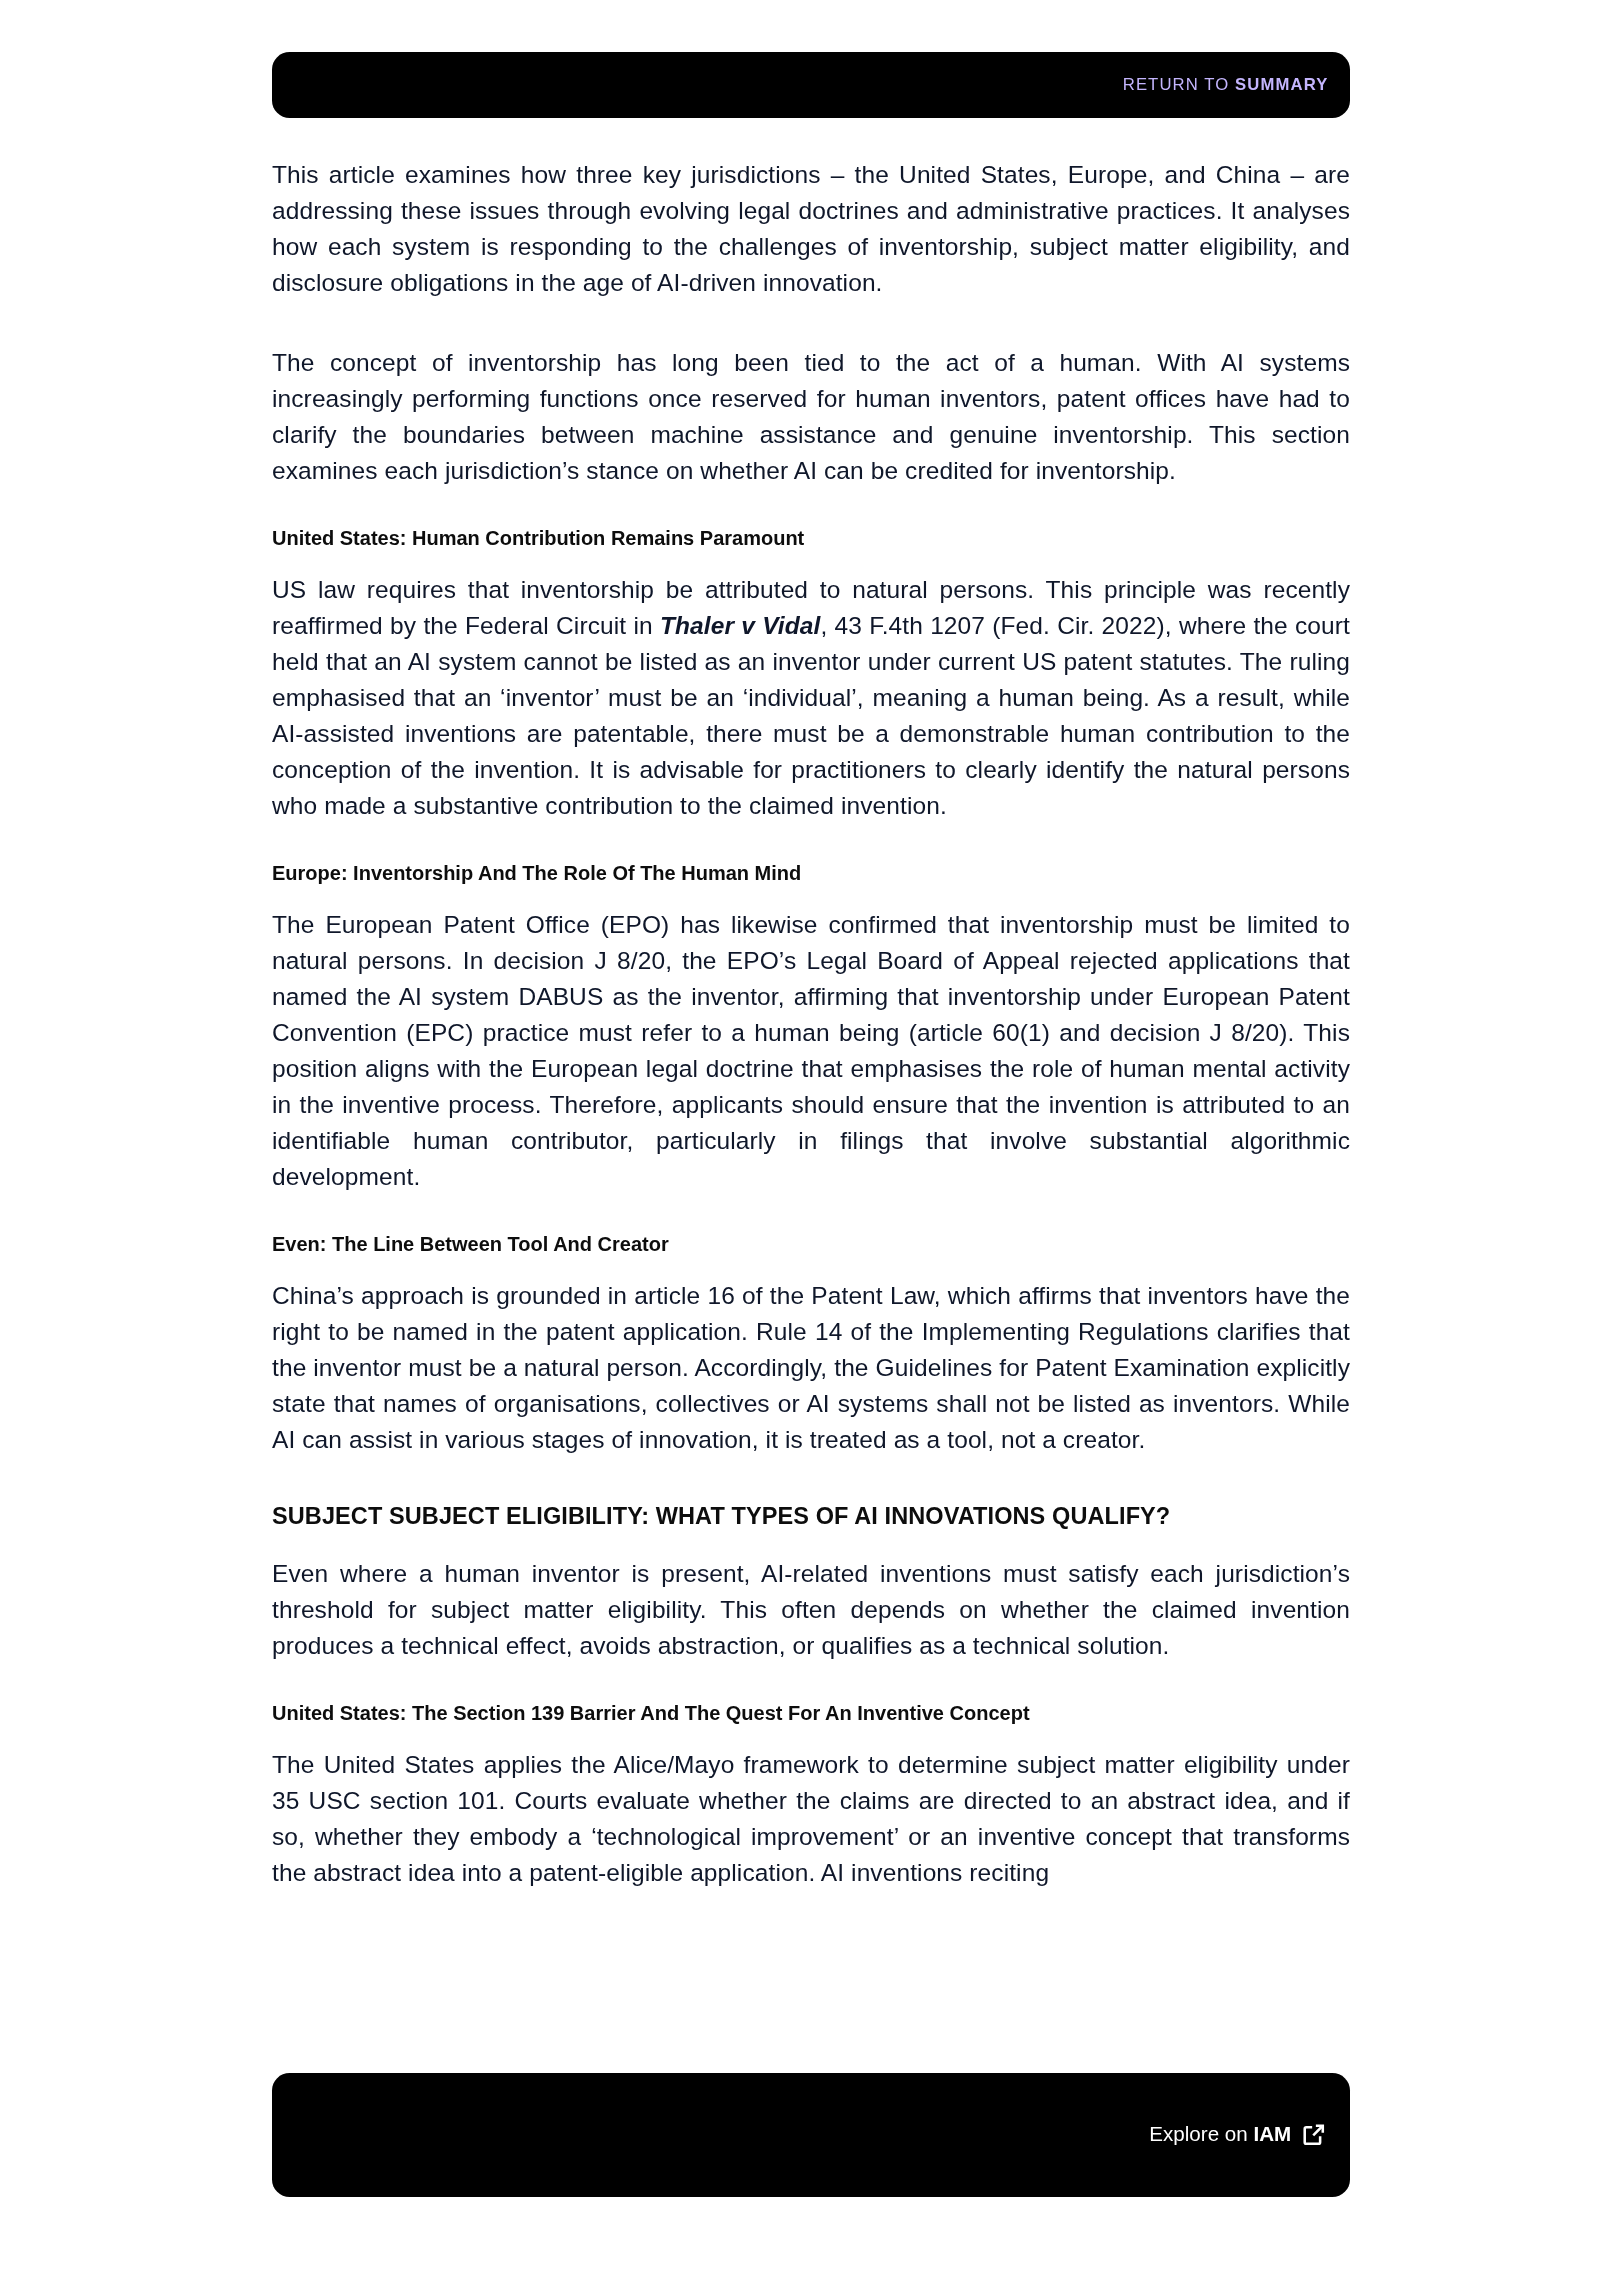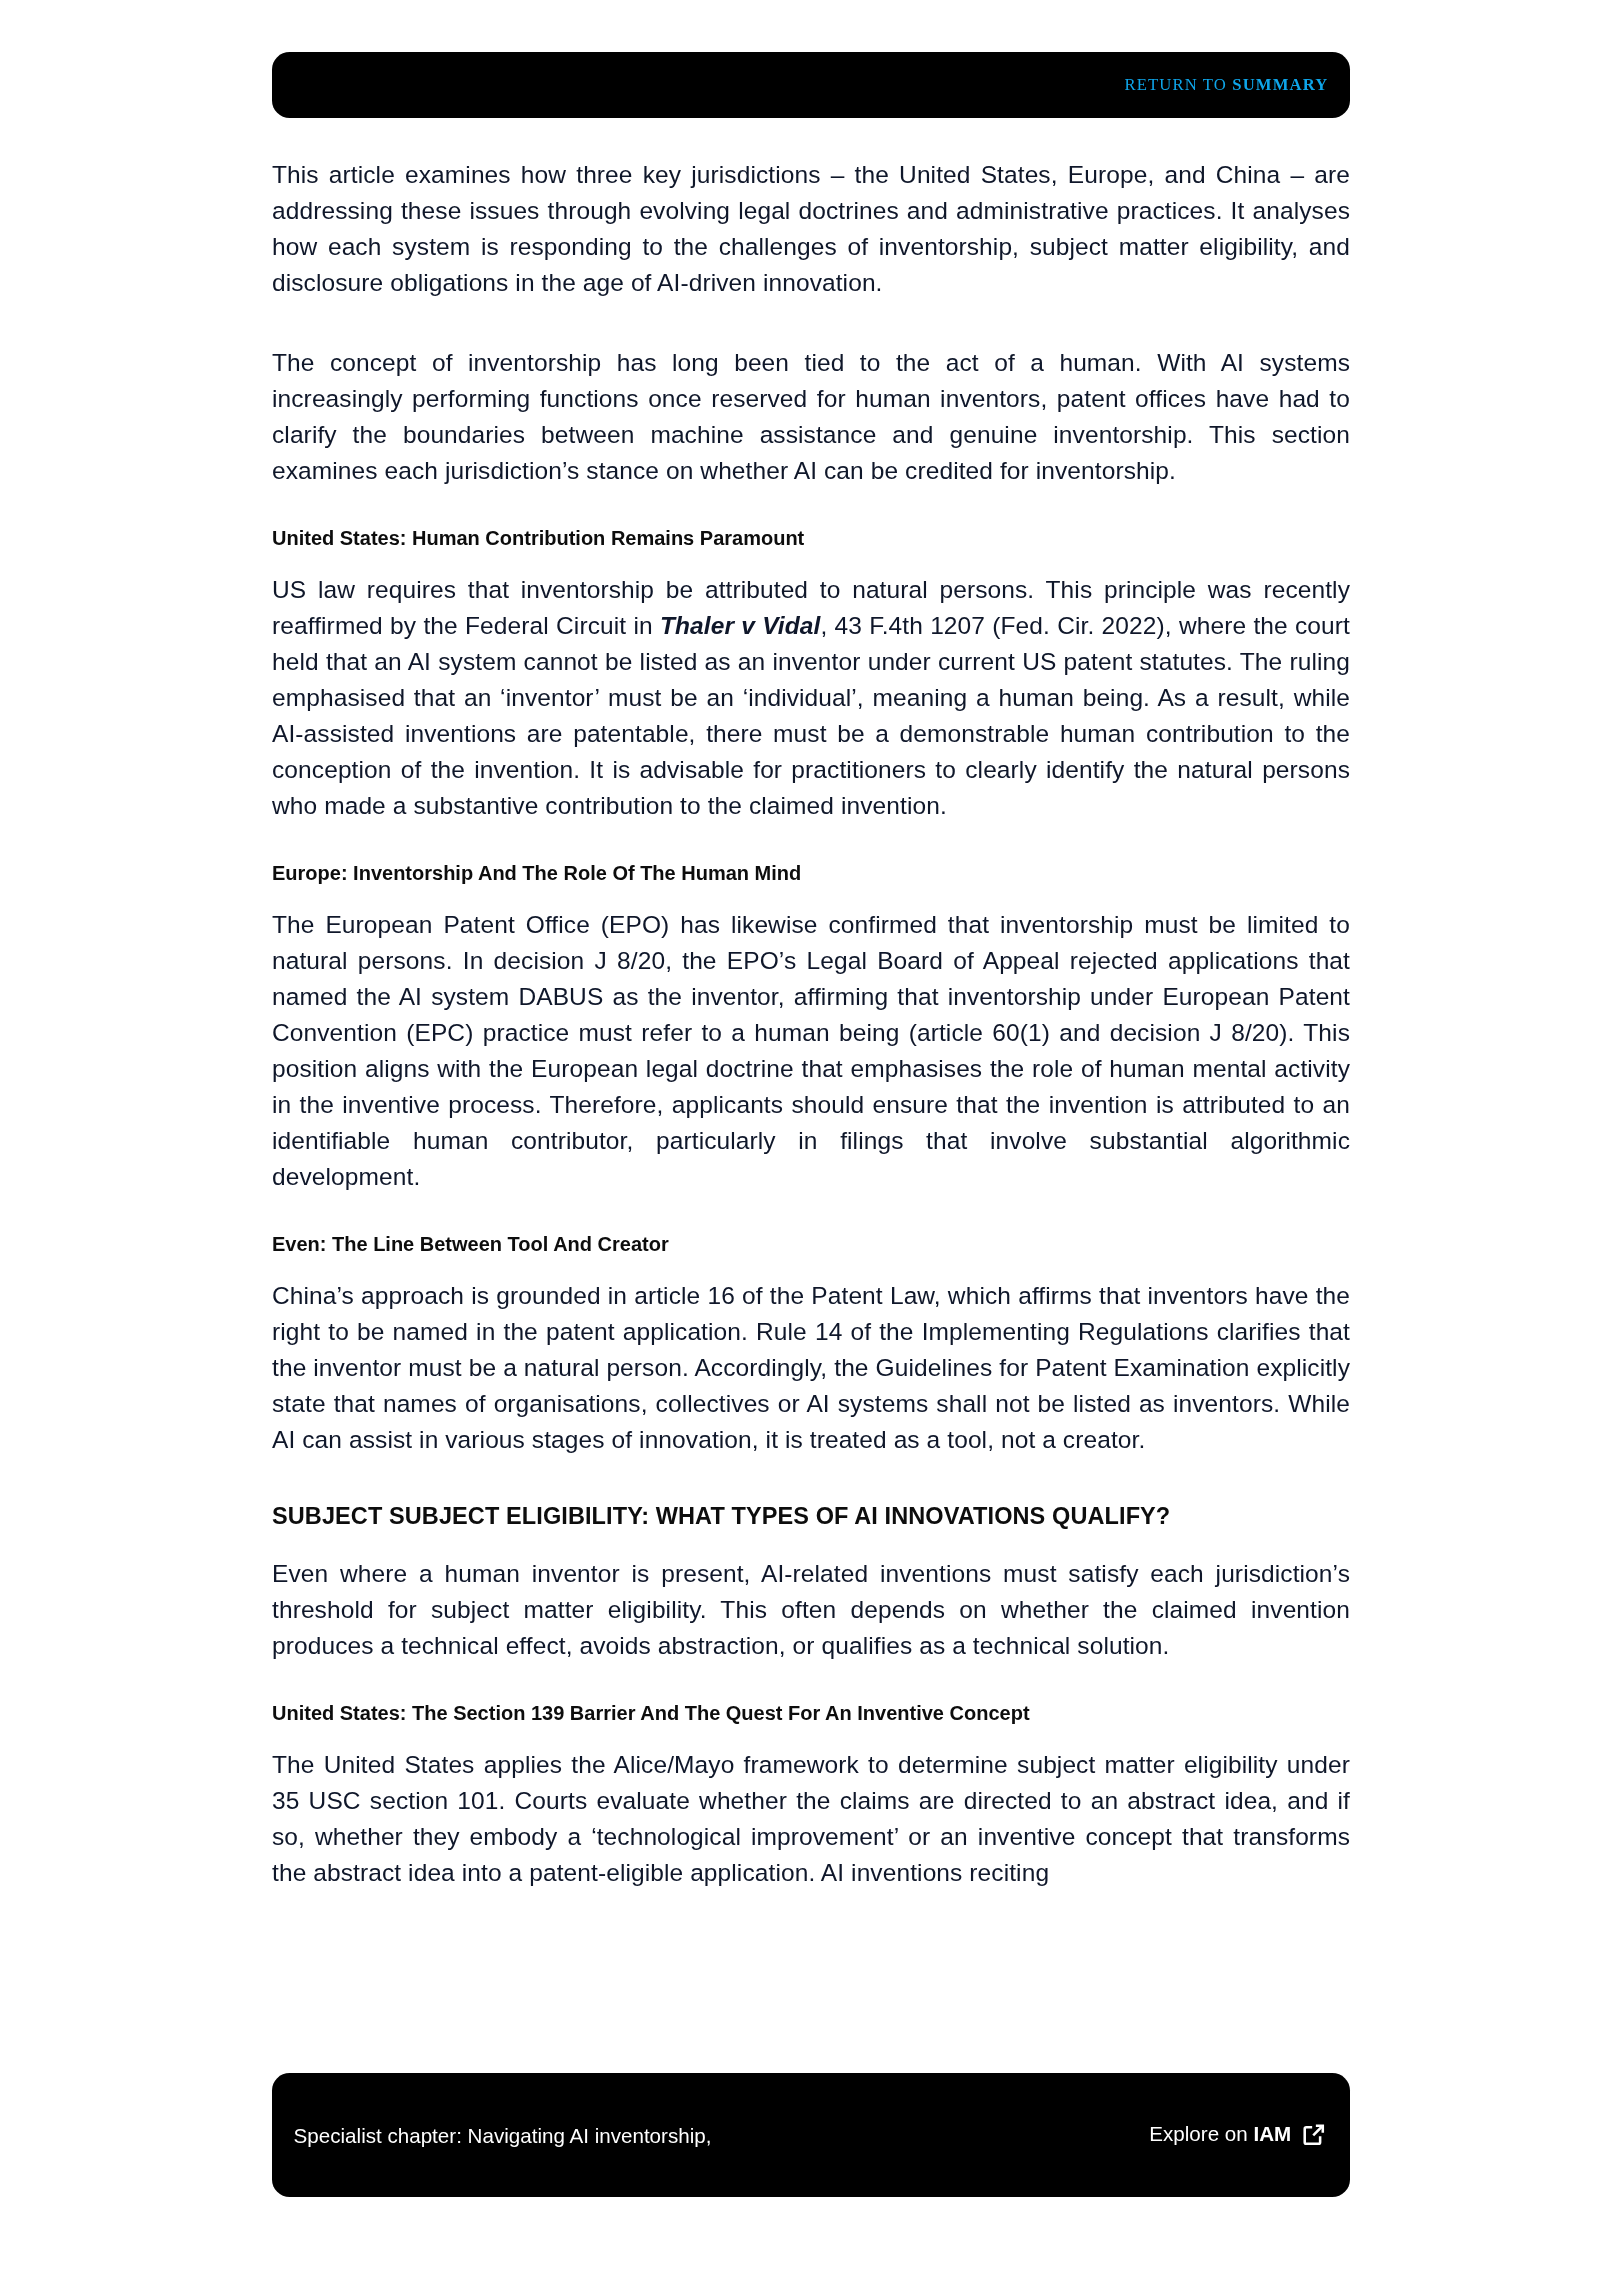--- a/index.html
+++ b/index.html
@@ -23,25 +23,24 @@
     box-sizing: border-box;
     background: #000000;
     border-radius: 17.6px;
     display: flex;
     align-items: center;
     justify-content: flex-end;
     padding-right: 21.6px;
     cursor: pointer;
   }
   .topbar-text {
-    color: #0ea5e9;
+    color: #c4b5fd;
     font-size: 16.7px;
     letter-spacing: 1.1px;
     white-space: pre;
-    font-family: Liberation Serif, serif;
   }
   .topbar-text b { font-weight: 700; }
 
   .content {
     position: absolute;
     left: 272px;
     top: 157px;
     width: 1078px;
     color: #3e3e3e;
   }
@@ -128,21 +127,20 @@
 
   <h2 class="section">SUBJECT SUBJECT ELIGIBILITY: WHAT TYPES OF AI INNOVATIONS QUALIFY?</h2>
   <p class="body">Even where a human inventor is present, AI-related inventions must satisfy each jurisdiction’s threshold for subject matter eligibility. This often depends on whether the claimed invention produces a technical effect, avoids abstraction, or qualifies as a technical solution.</p>
 
   <h3 class="sub">United States: The Section 139 Barrier And The Quest For An Inventive Concept</h3>
   <p class="body">The United States applies the Alice/Mayo framework to determine subject matter eligibility under 35 USC section 101. Courts evaluate whether the claims are directed to an abstract idea, and if so, whether they embody a ‘technological improvement’ or an inventive concept that transforms the abstract idea into a patent-eligible application. AI inventions reciting</p>
 </div>
 
 <div class="footer">
   <div class="footer-title">
-    <div>Specialist chapter: Navigating AI inventorship,</div>
   </div>
   <div class="footer-link">
     <span>Explore on </span><b>IAM</b>
     <span class="icon">
       <svg width="25.5" height="25.5" viewBox="0 0 24 24" fill="none" stroke="#ffffff" stroke-width="2.4">
         <path d="M18 13.5 V19 a1.5 1.5 0 0 1 -1.5 1.5 H5 A1.5 1.5 0 0 1 3.5 19 V6.5 A1.5 1.5 0 0 1 5 5 h5.5"></path>
         <path d="M14 3.5 h6.5 V10"></path>
         <path d="M20 4 L11.5 12.5"></path>
       </svg>
     </span>

